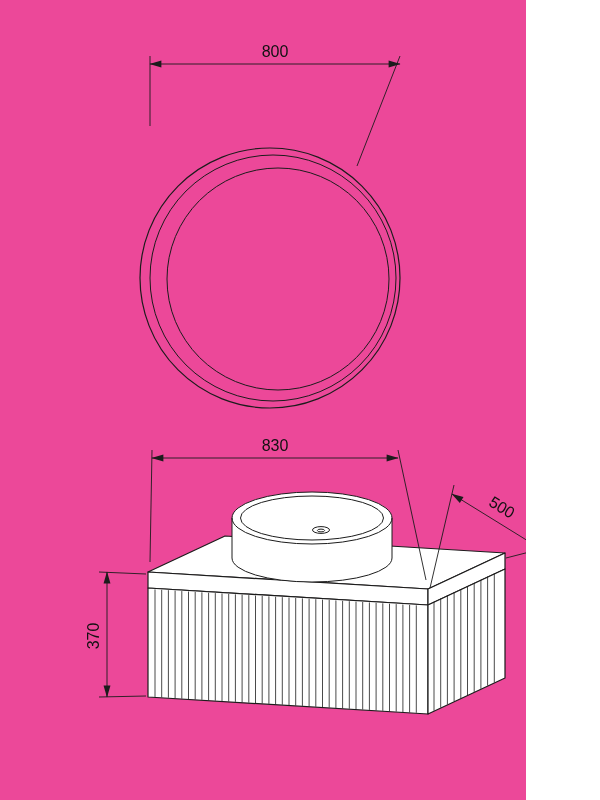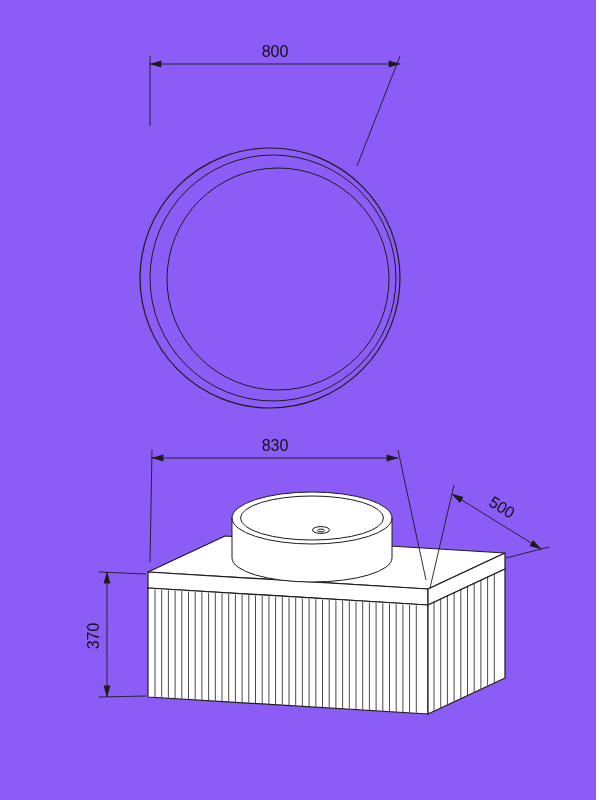--- a/index.html
+++ b/index.html
@@ -1,16 +1,16 @@
 <!DOCTYPE html>
 <html style="--line: #1c1c1c;"><head>
 <meta charset="utf-8">
 <style>
   html,body{margin:0;padding:0;background:#ffffff;}
-  .page{width:596px;height:800px;background:#8b5cf6;position:relative;overflow:hidden;
+  .page{width:526px;height:800px;background:#ec4899;position:relative;overflow:hidden;
         font-family:"Liberation Sans", sans-serif;}
   svg{display:block;}
   .outline{fill:#ffffff;stroke:var(--line,#1c1c1c);stroke-width:1.2;stroke-linejoin:round;}
   .edge{fill:none;stroke:var(--line,#1c1c1c);stroke-width:1.2;}
   .thin{fill:none;stroke:var(--line,#1c1c1c);stroke-width:1;}
   .flute line{stroke:var(--line,#2a2a2a);stroke-width:0.8;}
   .dim{stroke:var(--line,#1c1c1c);stroke-width:0.9;fill:none;}
   .ext{stroke:var(--line,#1c1c1c);stroke-width:0.9;fill:none;}
   .dimtext{font-size:16px;fill:#111;}
   .whitefill{fill:#ffffff;stroke:none;}

